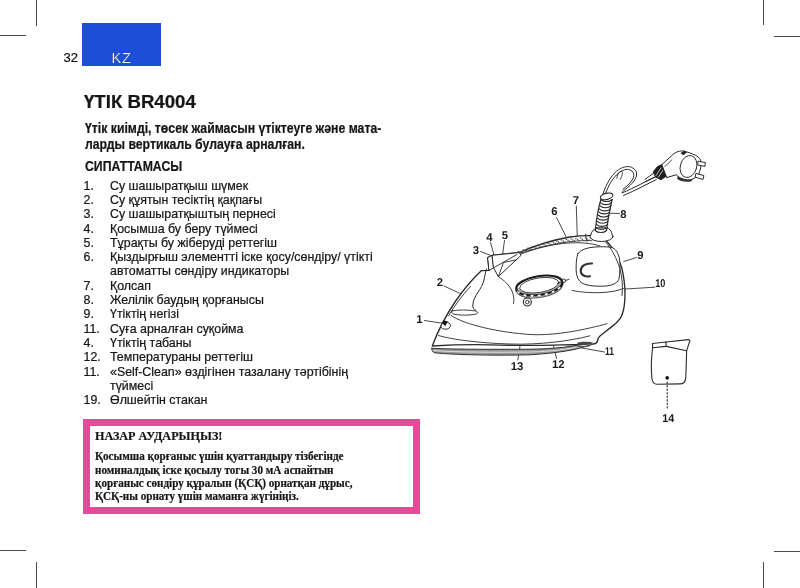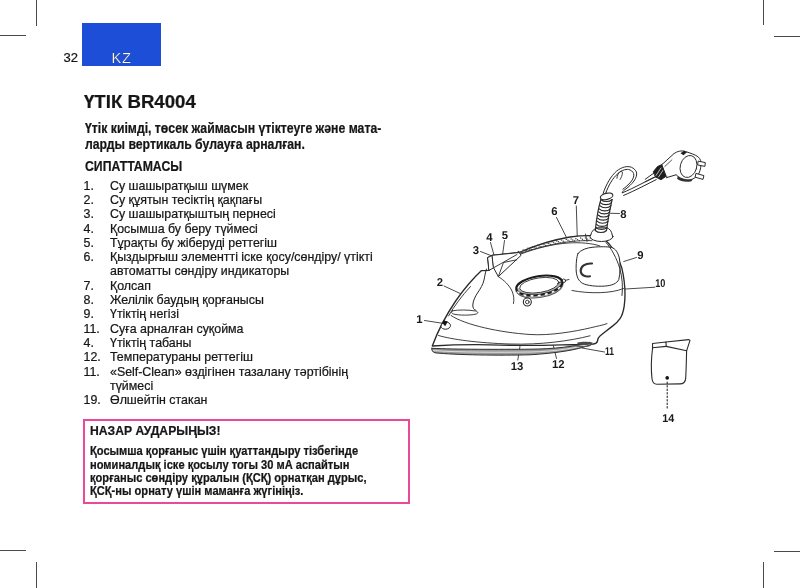--- a/index.html
+++ b/index.html
@@ -10,22 +10,22 @@
   #kz{left:82px;top:23px;width:79px;height:43px;background:#1d4ed8;color:#fff;
       font-size:14.7px;text-align:center;}
   #kz span{display:block;margin-top:27.2px;letter-spacing:0.6px;}
   #pnum{left:63.5px;top:50.3px;font-size:13px;}
   #title{left:84px;top:91.7px;font-size:19px;line-height:19px;font-weight:bold;transform:scaleX(0.98);transform-origin:left top;}
   #intro{left:84.5px;top:119.8px;font-size:14px;font-weight:bold;line-height:16px;white-space:nowrap;transform:scaleX(0.875);transform-origin:left top;}
   #sipat{left:84.5px;top:159.2px;font-size:14px;line-height:14px;font-weight:bold;transform:scaleX(0.874);transform-origin:left top;}
   #list{left:83.5px;top:178.7px;font-size:12.4px;line-height:14.3px;}
   .li{position:relative;padding-left:26.5px;white-space:nowrap;}
   .li .n{position:absolute;left:0;}
-  #warn{left:83px;top:418.5px;width:317.5px;height:81.5px;border:2px solid #ec4899;
-        padding:0 0 0 5px;font-weight:bold;}
+  #warn{left:83px;top:418.5px;width:317.5px;height:81.5px;border:7px solid #ec4899;
+        padding:0 0 0 5px;font-weight:bold;font-family:Liberation Serif, serif;}
   #warn .wt{font-size:13px;line-height:14px;margin-top:3px;transform:scaleX(0.935);transform-origin:left top;}
   #warn .wb{font-size:12px;line-height:13.4px;margin-top:7.6px;transform:scaleX(0.926);transform-origin:left top;}
   svg{position:absolute;left:0;top:0;}
   svg text{font-family:"Liberation Sans", sans-serif;font-weight:bold;fill:#1a1a1a;text-rendering:geometricPrecision;}
 </style>
 </head>
 <body>
 
   <div class="crop" style="left:36px;top:0;width:1px;height:26px;"></div>
   <div class="crop" style="left:0;top:35px;width:26px;height:1px;"></div>

